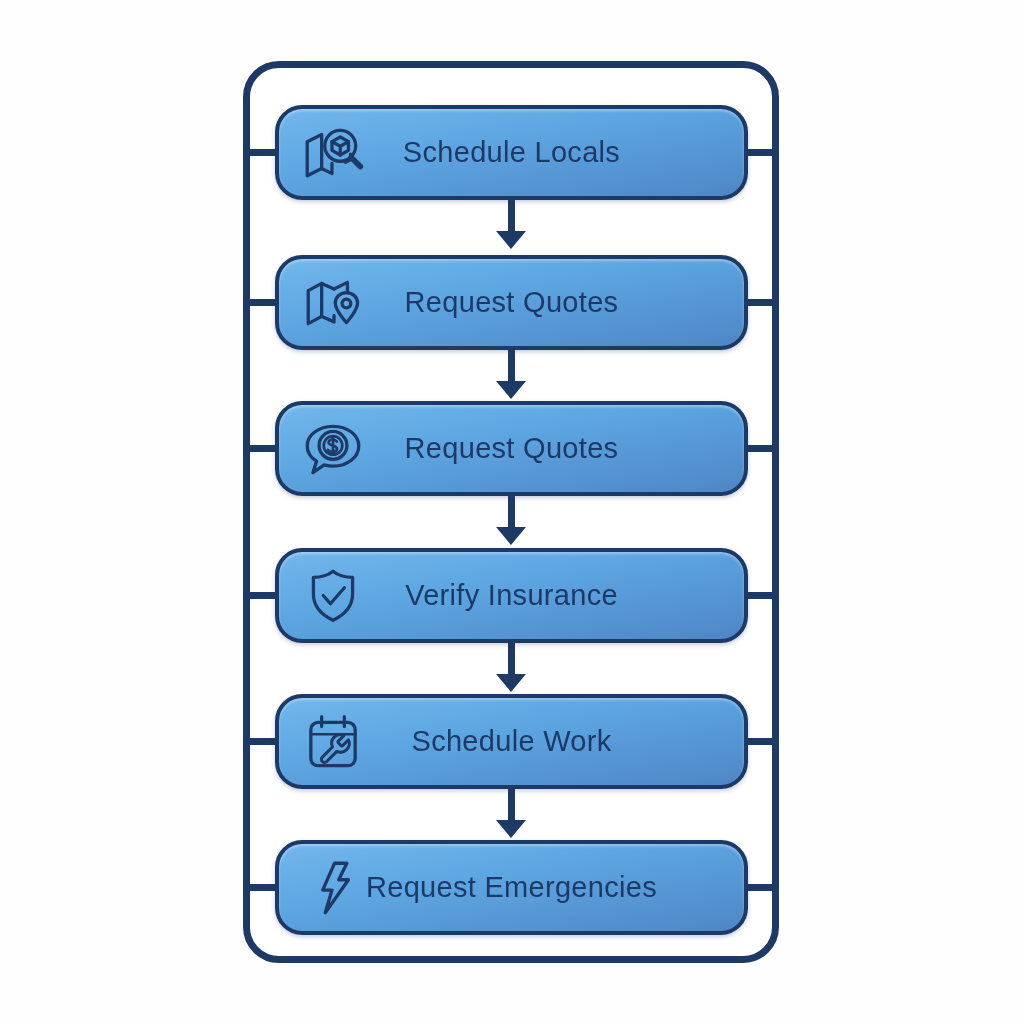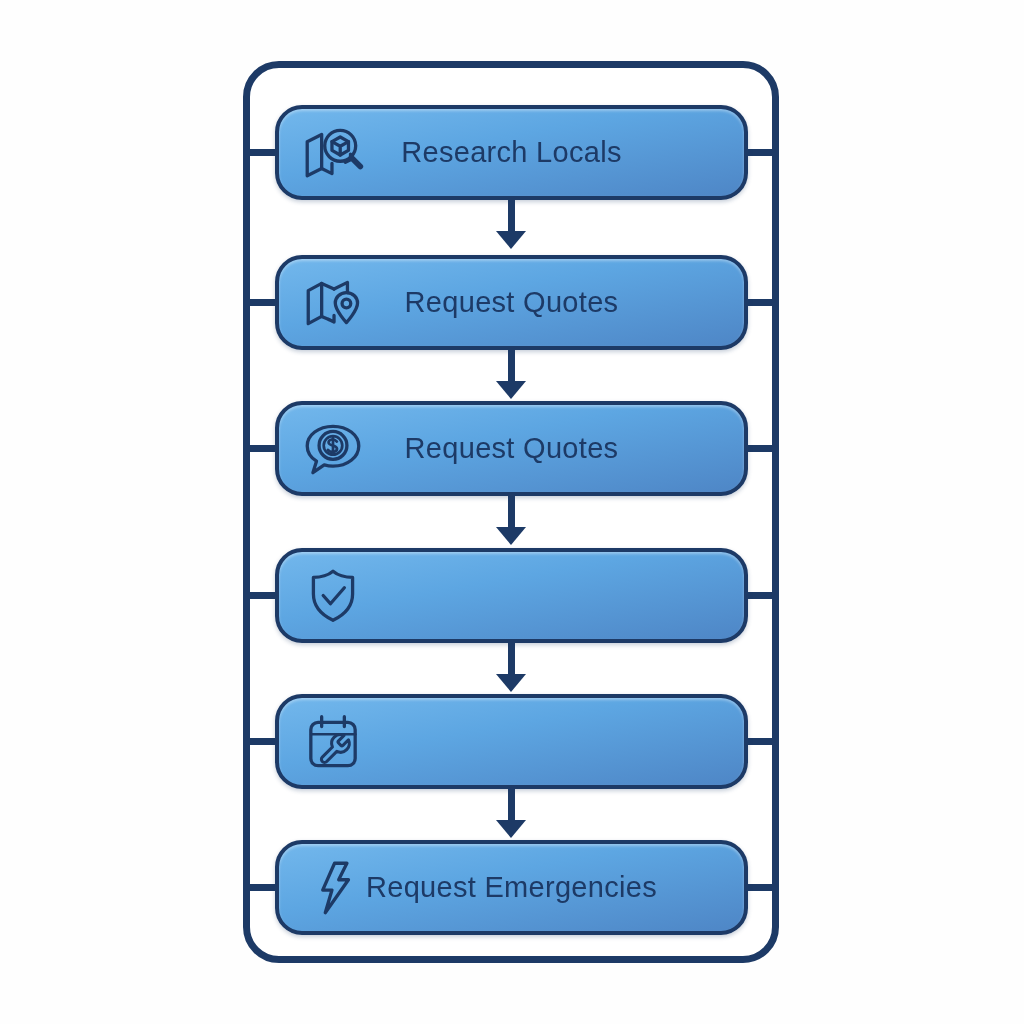--- a/index.html
+++ b/index.html
@@ -98,21 +98,21 @@
             <svg viewBox="0 0 64 64" fill="none" stroke="#1d3a66" stroke-width="3.2" stroke-linecap="round" stroke-linejoin="round">
               <path d="M7 21 L21 14 V47 L7 54 Z"></path>
               <path d="M21 47 L31 52 V42"></path>
               <path d="M44 41 L49 38.5 V33"></path>
               <circle cx="39" cy="25" r="15"></circle>
               <path d="M50 36.5 L58.5 45" stroke-width="5.5"></path>
               <path d="M39 16.5 L47 21 V29.5 L39 34 L31 29.5 V21 Z"></path>
               <path d="M31 21 L39 25.5 L47 21 M39 25.5 V34"></path>
             </svg>
           </span>
-          <span class="label">Research Locals</span>
+          <span class="label">Schedule Locals</span>
         </div>
       </div>
 
       <div class="arrow a1">
         <div class="arrow-stem"></div>
         <div class="arrow-head"></div>
       </div>
 
       <div class="step s2">
         <div class="connector left"></div>
@@ -163,20 +163,21 @@
       <div class="step s4">
         <div class="connector left"></div>
         <div class="connector right"></div>
         <div class="box">
           <span class="icon">
             <svg viewBox="0 0 64 64" fill="none" stroke="#1d3a66" stroke-width="3.2" stroke-linecap="round" stroke-linejoin="round">
               <path d="M32 8 C28 11.5 20 14 13 14 V30 c0 11.5 7.5 20 19 25.5 C43.5 50 51 41.5 51 30 V14 C44 14 36 11.5 32 8 Z"></path>
               <path d="M22.5 31.5 l7 8 l13.5 -15.5"></path>
             </svg>
           </span>
+          <span class="label">Verify Insurance</span>
         </div>
       </div>
 
       <div class="arrow a4">
         <div class="arrow-stem"></div>
         <div class="arrow-head"></div>
       </div>
 
       <div class="step s5">
         <div class="connector left"></div>
@@ -185,20 +186,21 @@
           <span class="icon">
             <svg viewBox="0 0 64 64" fill="none" stroke="#1d3a66" stroke-width="3.2" stroke-linecap="round" stroke-linejoin="round">
               <rect x="10.5" y="13" width="43" height="42" rx="7"></rect>
               <path d="M21 7.5 V17 M43 7.5 V17"></path>
               <path d="M11 24.5 H53.5" stroke-width="2.6"></path>
               <g transform="translate(16.5,22) scale(1.42)">
                 <path d="M14.7 6.3a1 1 0 0 0 0 1.4l1.6 1.6a1 1 0 0 0 1.4 0l3.77-3.77a6 6 0 0 1-7.94 7.94l-6.91 6.91a2.12 2.12 0 0 1-3-3l6.91-6.91a6 6 0 0 1 7.94-7.94l-3.76 3.76z" stroke-width="2.1"></path>
               </g>
             </svg>
           </span>
+          <span class="label">Schedule Work</span>
         </div>
       </div>
 
       <div class="arrow a5">
         <div class="arrow-stem"></div>
         <div class="arrow-head"></div>
       </div>
 
       <div class="step s6">
         <div class="connector left"></div>

